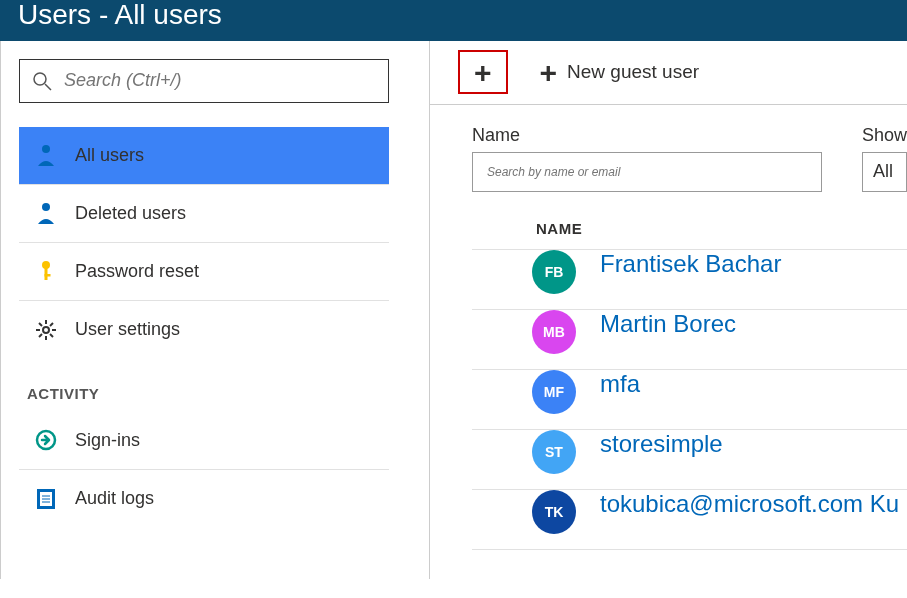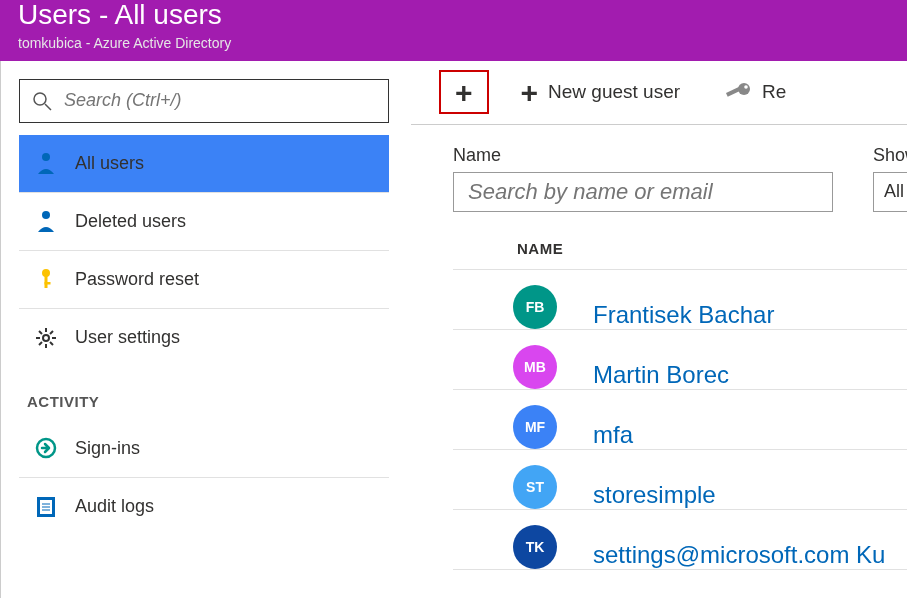--- a/index.html
+++ b/index.html
@@ -6,21 +6,21 @@
     body {
       font-family: "Segoe UI", Arial, sans-serif;
       font-size: 14px;
       color: #323130;
       width: 907px;
       height: 598px;
       overflow: hidden;
       background: #fff;
     }
     .header {
-      background: #a21caf;
+      background: #0c4a6e;
       color: #fff;
       padding: 0 18px 10px 18px;
     }
     .header-title {
       font-size: 28px;
       font-weight: 300;
       padding-top: 0;
       line-height: 1.1;
     }
     .header-sub {
@@ -37,21 +37,21 @@
       width: 430px;
       padding: 18px 22px 0 18px;
       border-left: 1px solid #ccc;
     }
     .search-wrap {
       border: 1px solid #333;
       height: 44px;
       display: flex;
       align-items: center;
       padding: 4px 12px;
-      margin-bottom: 12px;
+      margin-bottom: 24px;
       width: 370px;
     }
     .search-wrap svg { flex-shrink: 0; }
     .search-input {
       border: none;
       outline: none;
       font-size: 18px;
       font-style: italic;
       color: #767676;
       margin-left: 12px;
@@ -116,24 +116,24 @@
     }
     .key-icon svg { display:block; }
     .filters {
       display: flex;
       padding: 20px 0 0 42px;
       gap: 40px;
     }
     .filter-col { display:flex; flex-direction:column; gap:6px; }
     .filter-label { font-size: 18px; }
     .filter-input {
-      width: 380px;
+      width: 350px;
       height: 40px;
       border: 1px solid #999;
-      font-size: 22px;
+      font-size: 12px;
       font-style: italic;
       padding: 0 14px;
       font-family: inherit;
       color:#767676;
     }
     .filter-select {
       height: 40px;
       border: 1px solid #999;
       font-size: 18px;
       padding: 0 10px;
@@ -143,22 +143,22 @@
     .col-header {
       font-size: 15px;
       font-weight: 700;
       letter-spacing: 0.5px;
       padding-left: 64px;
       padding-bottom: 12px;
       border-bottom: 1px solid #e1e1e1;
     }
     .row {
       display:flex;
-      align-items:flex-end;
-      gap: 36px;
+      align-items:flex-start;
+      gap: 24px;
       height: 60px;
       border-bottom: 1px solid #e1e1e1;
       padding-left: 60px;
     }
     .avatar {
       width: 44px; height: 44px;
       border-radius: 50%;
       color:#fff;
       font-size: 14px;
       font-weight: 600;
@@ -171,21 +171,20 @@
       font-weight: 400;
       cursor:pointer;
       white-space: nowrap;
     }
   </style>
 </head>
 <body>
 
 <div class="header">
   <div class="header-title">Users - All users</div>
-  <div class="header-sub">tomkubica - Azure Active Directory</div>
 </div>
 
 <div class="body">
   <div class="sidebar">
     <div class="search-wrap">
       <svg width="20" height="20" viewBox="0 0 20 20">
           <circle cx="8" cy="8" r="6" stroke="#555" stroke-width="1.5" fill="none"></circle>
           <line x1="13" y1="13" x2="19" y2="19" stroke="#555" stroke-width="1.5"></line>
         </svg>
       <input class="search-input" placeholder="Search (Ctrl+/)" style="">
@@ -269,30 +268,20 @@
 
   <div class="main">
     <div class="toolbar">
       <div class="toolbar-btn highlight">
         <span class="plus-icon">+</span>
       </div>
       <div class="toolbar-btn">
         <span class="plus-icon">+</span>
         <span>New guest user</span>
       </div>
-      <div class="toolbar-btn">
-        <span class="key-icon">
-          <svg width="26" height="22" viewBox="0 0 26 22">
-              <circle cx="18" cy="8" r="6" fill="#888"></circle>
-              <circle cx="20" cy="6" r="1.8" fill="#fff"></circle>
-              <rect x="0" y="12" width="14" height="4" fill="#888" transform="rotate(-25 0 12)"></rect>
-            </svg>
-        </span>
-        <span>Re</span>
-      </div>
     </div>
 
     <div class="filters">
       <div class="filter-col">
         <span class="filter-label">Name</span>
         <input class="filter-input" placeholder="Search by name or email" style="">
       </div>
       <div class="filter-col">
         <span class="filter-label">Show</span>
         <div class="filter-select" style="display:flex;align-items:center;">
@@ -315,18 +304,18 @@
           <div class="row">
             <div class="avatar" style="background: #3b82f6;">MF</div>
             <div class="user-name">mfa</div>
           </div>
           <div class="row">
             <div class="avatar" style="background: rgb(66, 165, 245);">ST</div>
             <div class="user-name">storesimple</div>
           </div>
           <div class="row">
             <div class="avatar" style="background: rgb(13, 71, 161);">TK</div>
-            <div class="user-name">settings@microsoft.com Ku</div>
+            <div class="user-name">tokubica@microsoft.com Ku</div>
           </div>
         </div>
     </div>
   </div>
 </div>
 
 </body></html>

